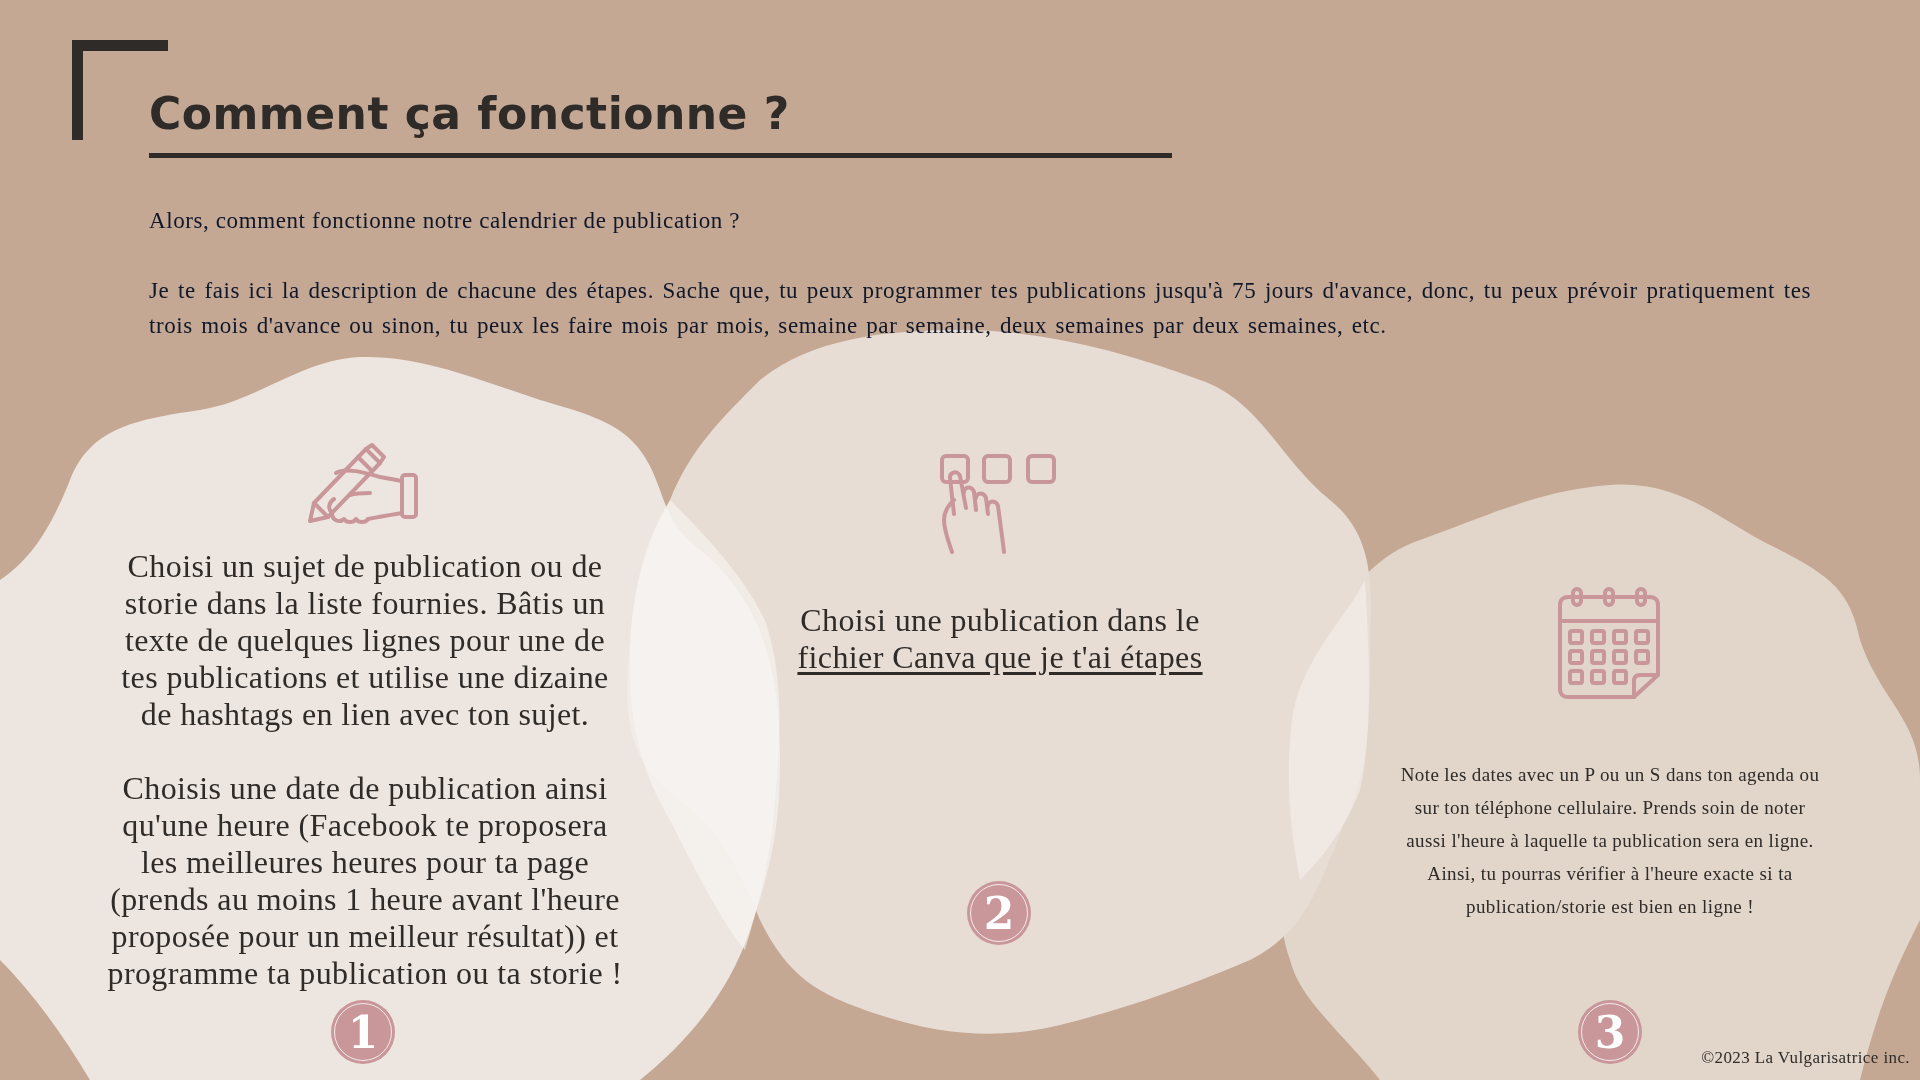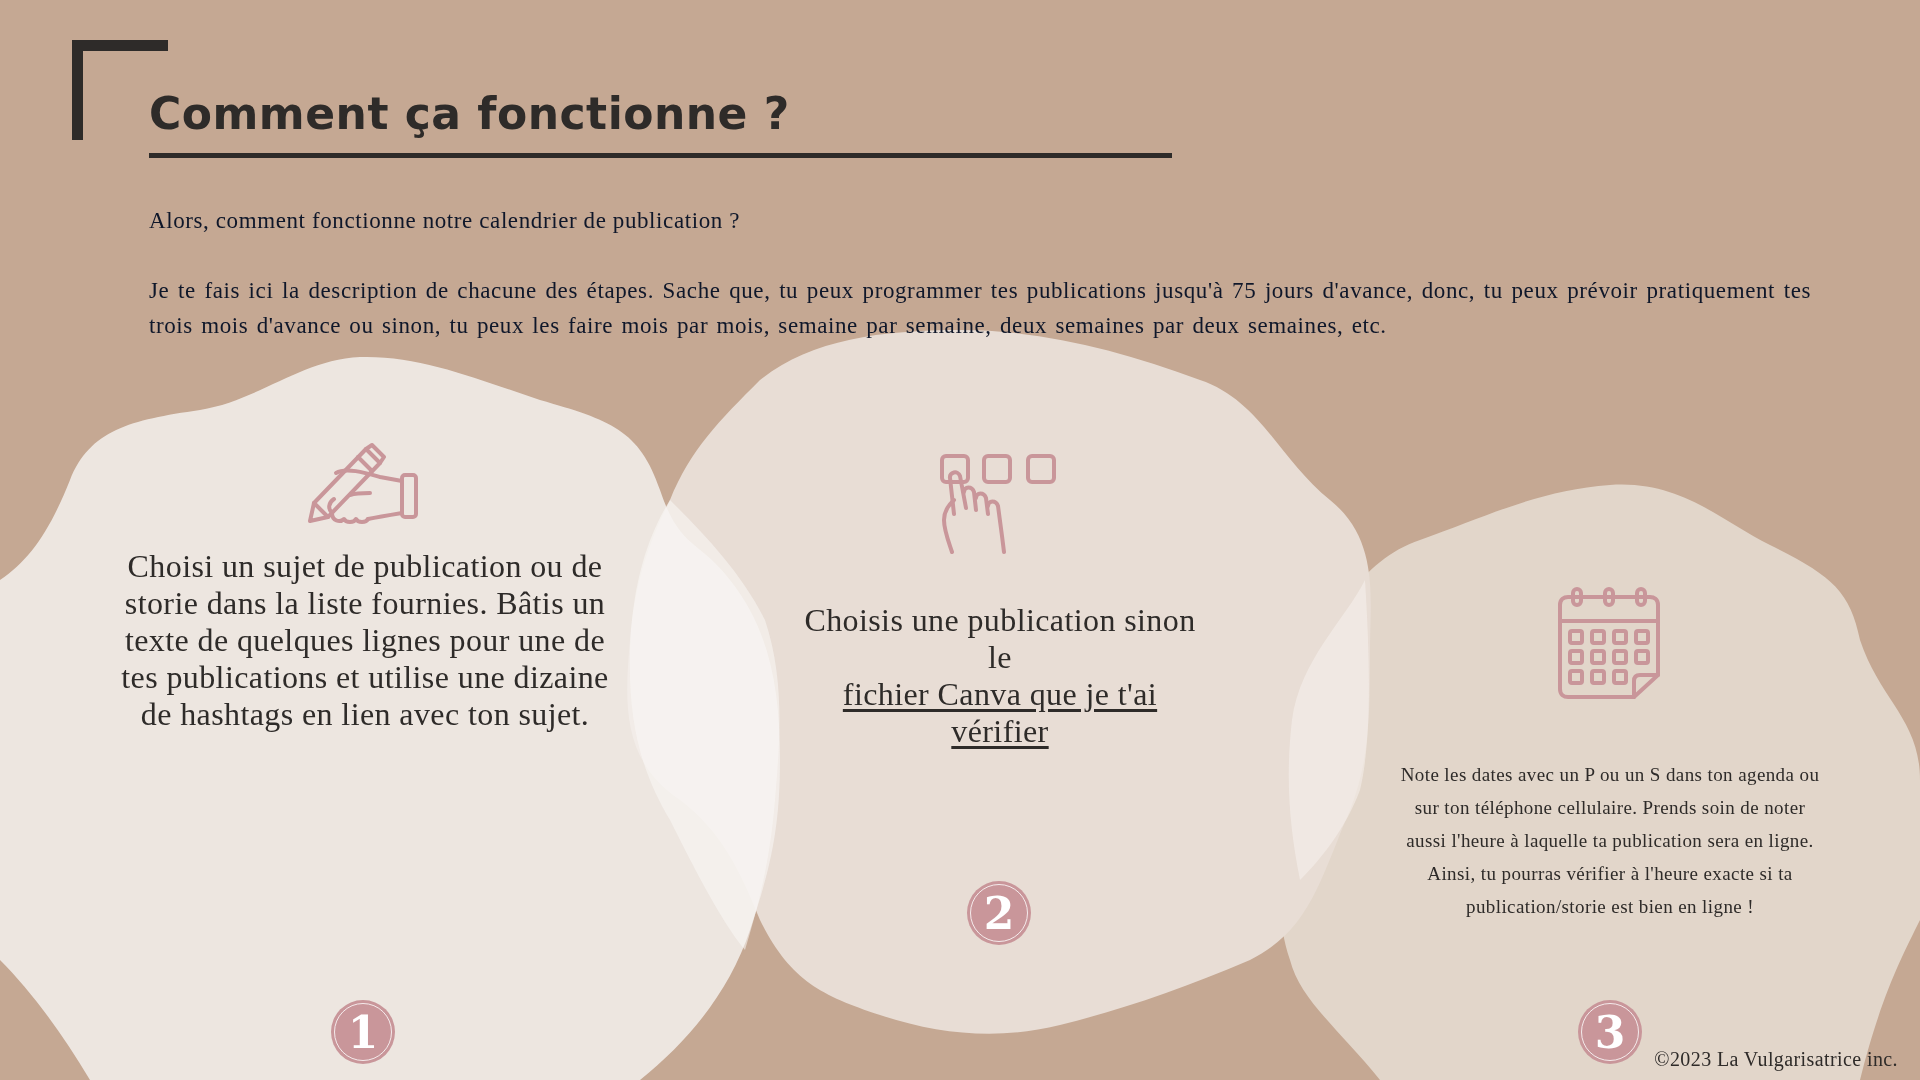--- a/index.html
+++ b/index.html
@@ -53,22 +53,22 @@
     .badge::before {
       content: ""; position: absolute; inset: 3px; border-radius: 50%;
       border: 1.5px solid rgba(255,255,255,0.8);
     }
     .badge-num {
       font-family: "DejaVu Serif", serif; font-weight: bold;
       font-size: 44px; color: #ffffff; line-height: 1;
       position: relative; top: 1px;
     }
     .copyright {
-      position: absolute; right: 22px; top: 1048px;
-      font-size: 20px; letter-spacing: 0.4px; color: #2e2b29;
+      position: absolute; right: 10px; top: 1048px;
+      font-size: 17px; letter-spacing: 0.4px; color: #2e2b29;
       white-space: nowrap;
     }
   </style>
 </head>
 <body>
 
 <svg class="blob-layer" viewBox="0 0 1920 1080" xmlns="http://www.w3.org/2000/svg">
 
   <path fill="#e2d6ca" d="M1610 485 C1680 480 1720 520 1770 545 C1830 575 1850 590 1860 640
        C1880 700 1920 720 1920 780 L1920 920 C1900 960 1880 1000 1860 1080
@@ -114,41 +114,42 @@
     <path d="M60 6 L66 2 L78 14 L74 20"></path>
     <path d="M30 30 C40 24 60 30 74 34 L96 38"></path>
     <path d="M44 52 C50 50 60 50 64 50"></path>
     <path d="M28 56 C22 60 22 66 26 70"></path>
     <path d="M26 70 C26 78 34 80 38 76 C40 80 48 80 50 76 C52 80 60 80 62 76"></path>
     <path d="M62 76 C72 74 84 72 96 70"></path>
     <rect x="96" y="32" width="14" height="42" rx="3"></rect>
   </svg>
   <div class="step-text" style="left:105px; top:548px; width:520px;">
     <p>Choisi un sujet de publication ou de storie dans la liste fournies. Bâtis un texte de quelques lignes pour une de tes publications et utilise une dizaine de hashtags en lien avec ton sujet.</p>
+    <p>Choisis une date de publication ainsi qu'une heure (Facebook te proposera les meilleures heures pour ta page (prends au moins 1 heure avant l'heure proposée pour un meilleur résultat)) et programme ta publication ou ta storie !</p>
   </div>
   <div class="badge" style="left:331px; top:1000px;">
     <span class="badge-num">1</span>
   </div>
 </div>
 
 <div>
   <svg class="step-icon" style="left:938px; top:452px;" width="120" height="102" viewBox="0 0 120 102" fill="none" stroke="#c9969a" stroke-width="4" stroke-linecap="round" stroke-linejoin="round">
     <rect x="4" y="4" width="26" height="26" rx="4"></rect>
     <rect x="46" y="4" width="26" height="26" rx="4"></rect>
     <rect x="90" y="4" width="26" height="26" rx="4"></rect>
     <path d="M14 100 C10 88 6 78 6 68 C6 58 12 52 16 48"></path>
     <path d="M16 62 L12 26 C11 20 20 18 22 24 L28 56"></path>
     <path d="M26 40 C26 34 34 34 36 40 L38 58"></path>
     <path d="M38 46 C38 40 46 40 48 46 L50 62"></path>
     <path d="M50 54 C50 48 58 48 60 54 L64 84 L66 100"></path>
   </svg>
   <div class="step-text" style="left:790px; top:602px; width:420px;">
     <p>
-      <span>Choisis une publication sinon le</span><br>
-      <a class="link-underline">fichier Canva que je t'ai vérifier</a><br>
+      <span>Choisi une publication dans le</span><br>
+      <a class="link-underline">fichier Canva que je t'ai étapes</a><br>
     </p>
   </div>
   <div class="badge" style="left:967px; top:881px;">
     <span class="badge-num">2</span>
   </div>
 </div>
 
 <div>
   <svg class="step-icon" style="left:1556px; top:585px;" width="106" height="116" viewBox="0 0 106 116" fill="none" stroke="#c9969a" stroke-width="4" stroke-linecap="round" stroke-linejoin="round">
     <path d="M4 20 C4 14 8 12 12 12 L94 12 C98 12 102 14 102 20 L102 90 L78 112 L12 112 C8 112 4 110 4 104 Z"></path>

